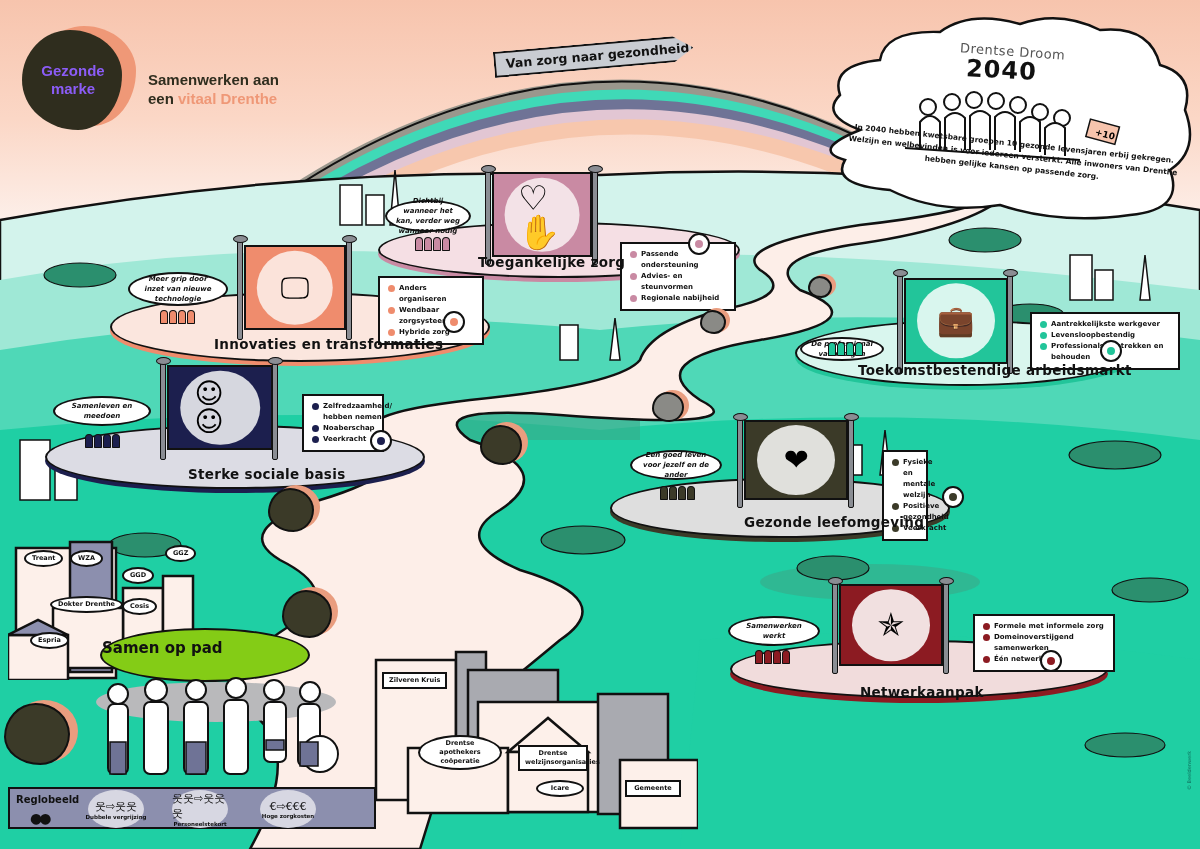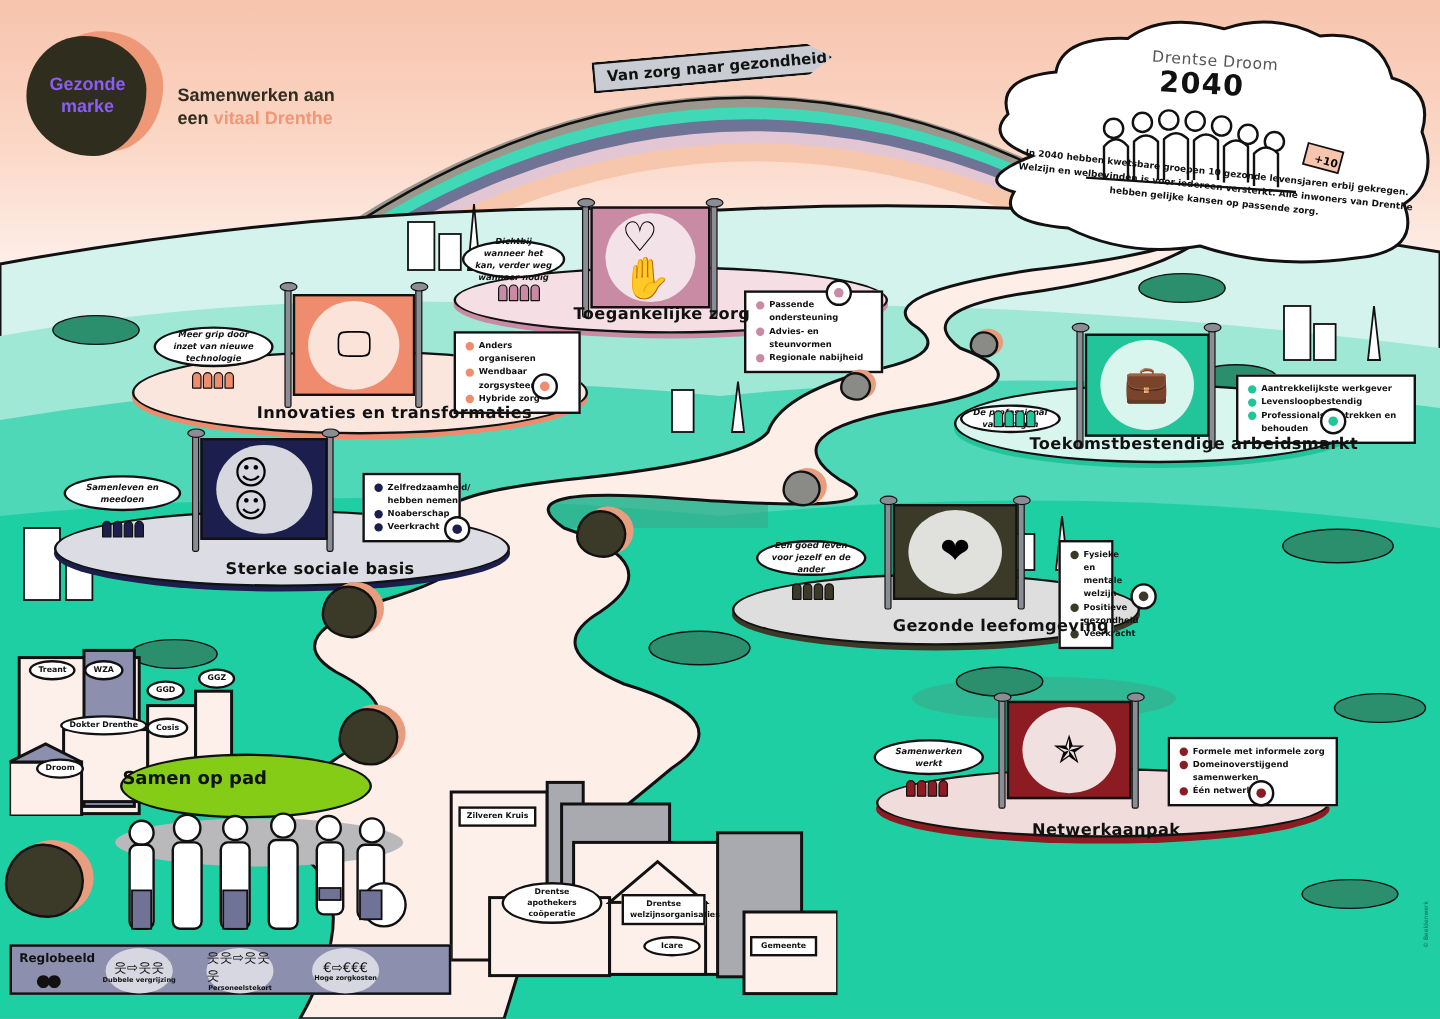--- a/index.html
+++ b/index.html
@@ -420,24 +420,24 @@
     <rect x="115" y="48" width="40" height="80" fill="#fdf0ea"></rect>
     <rect x="155" y="36" width="30" height="96" fill="#fdf0ea"></rect>
     <rect x="45" y="68" width="70" height="60" fill="#fdf0ea"></rect>
     <rect x="0" y="95" width="60" height="45" fill="#fdf0ea"></rect>
     <polygon points="0,95 30,80 60,95" fill="#8c8fae"></polygon>
   </g>
 </svg>
 <div class="org-label" style="left:24px;top:550px;">Treant</div>
 <div class="org-label" style="left:70px;top:550px;">WZA</div>
 <div class="org-label" style="left:122px;top:567px;">GGD</div>
-<div class="org-label" style="left:165px;top:557px;">GGZ</div>
+<div class="org-label" style="left:165px;top:545px;">GGZ</div>
 <div class="org-label" style="left:50px;top:596px;">Dokter Drenthe</div>
 <div class="org-label" style="left:122px;top:598px;">Cosis</div>
-<div class="org-label" style="left:30px;top:632px;">Droom</div>
+<div class="org-label" style="left:30px;top:632px;">Espria</div>
 
 <div class="abs samen-bubble">Samen op pad</div>
 <svg class="abs" style="left:88px;top:672px" width="255" height="110">
   <ellipse cx="128" cy="30" rx="120" ry="20" fill="#b9b9bb"></ellipse>
   <g stroke="#111" stroke-width="2" fill="#fff">
     <circle cx="30" cy="22" r="10"></circle>
       <rect x="20" y="32" width="20" height="70" rx="6"></rect>
     <circle cx="68" cy="18" r="11" fill="#fff"></circle>
       <rect x="56" y="30" width="24" height="72" rx="6"></rect>
     <circle cx="108" cy="18" r="10"></circle>

